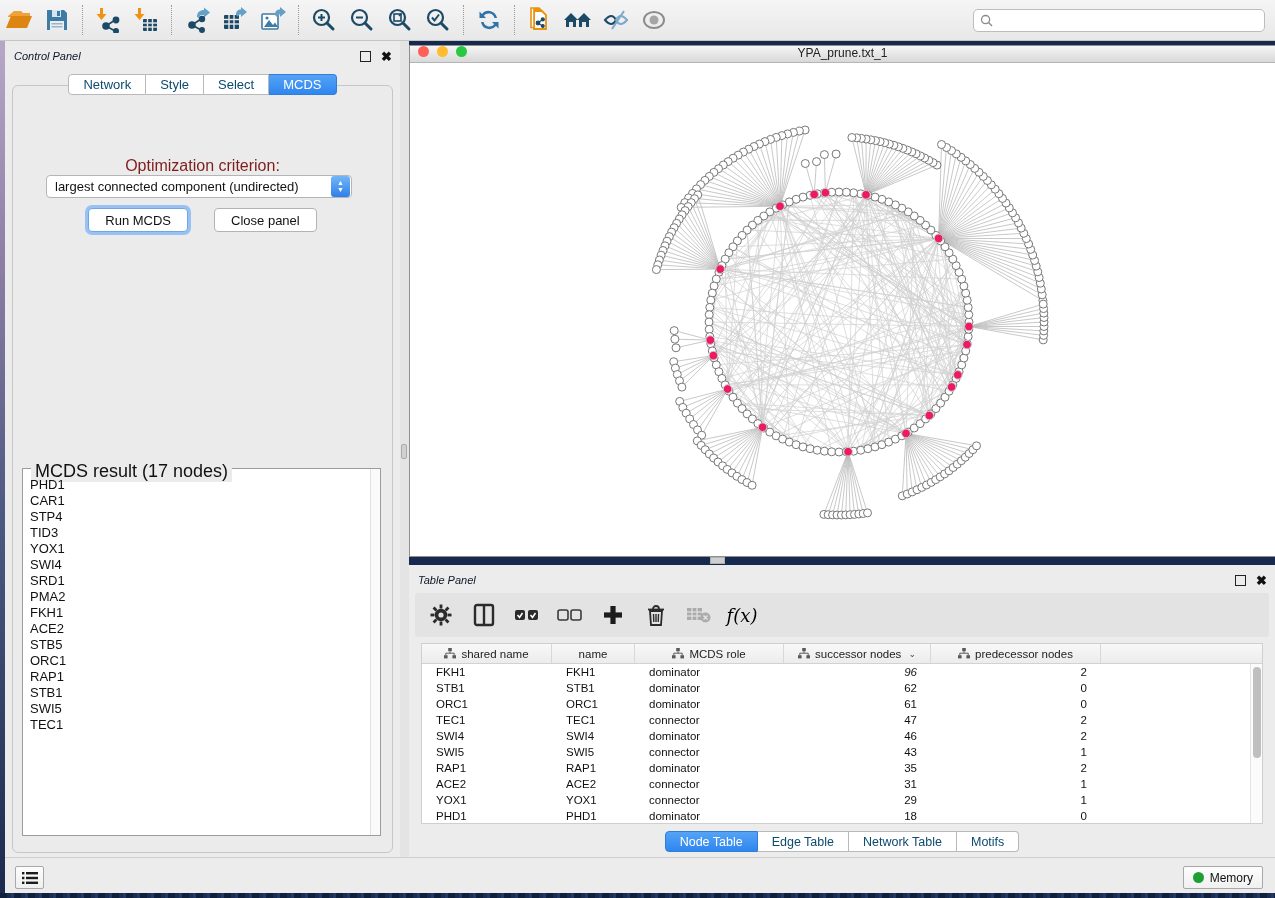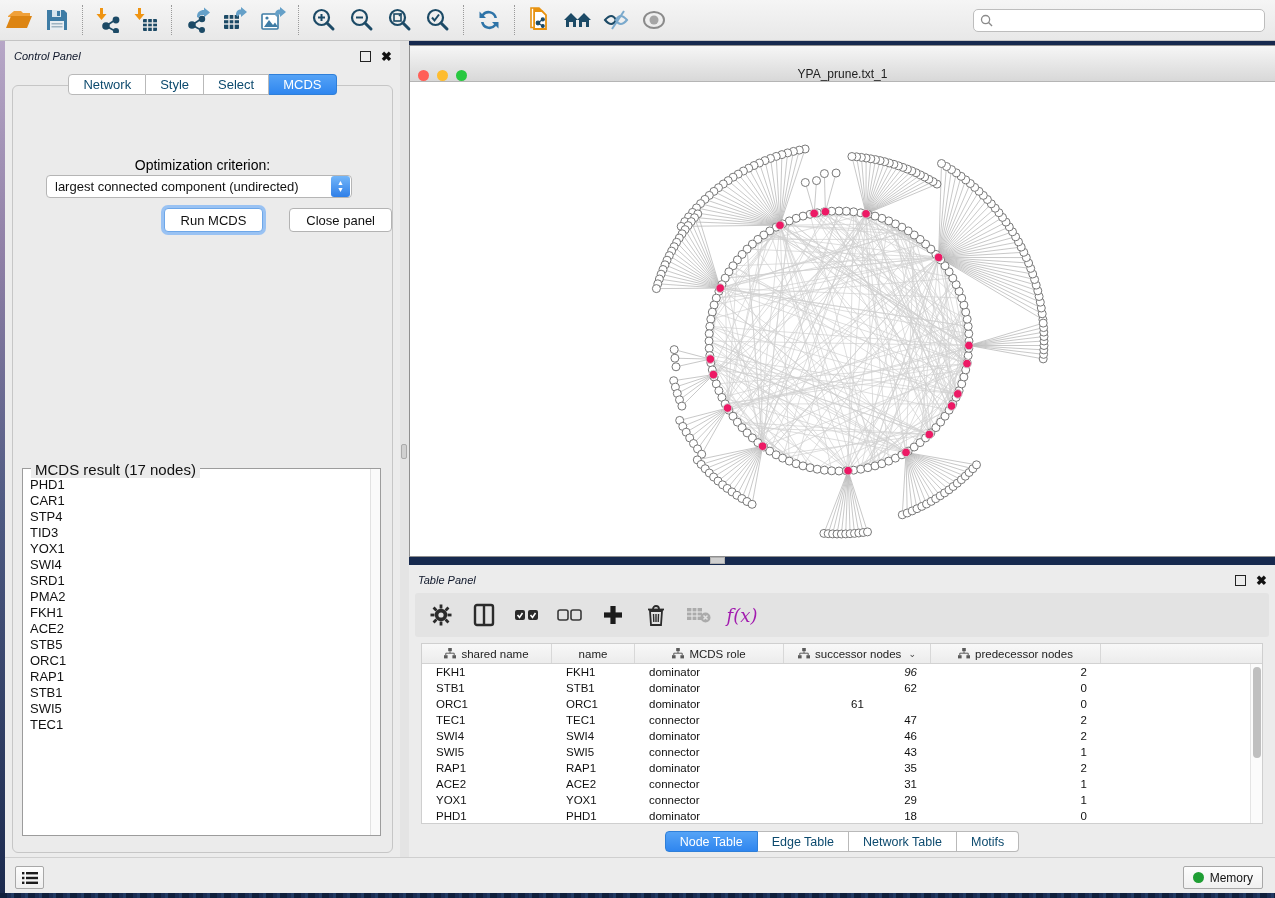--- a/index.html
+++ b/index.html
@@ -28,63 +28,63 @@
   .float-icon { width:11px; height:11px; border:1.5px solid #222; margin-right:10px; }
   .close-icon { font-size:13px; font-weight:bold; color:#111; line-height:11px; }
   #cp-tabs { position:absolute; left:0; right:0; top:33px; display:flex; justify-content:center; z-index:2; }
   .seg-tab { height:21px; padding:0 14px; font-size:13px; display:flex; align-items:center; background:#fff;
     border:1px solid #b9b9b9; border-left:none; color:#0c4a6e; }
   .seg-tab:first-child { border-left:1px solid #b9b9b9; border-radius:4px 0 0 4px; }
   .seg-tab:last-child { border-radius:0 4px 4px 0; }
   .seg-tab.active { background:linear-gradient(#55a3f6,#2f86ef); color:#fff; border-color:#2f7fd8; }
   #cp-box { position:absolute; left:7px; right:7px; top:44px; bottom:4px; background:#ebebeb;
     border:1px solid #c6c6c6; border-radius:6px; }
-  #opt-label { position:absolute; left:0; right:0; top:71px; text-align:center; font-size:14px; color:#000000; }
+  #opt-label { position:absolute; left:0; right:0; top:71px; text-align:center; font-size:16px; color:#7f1d1d; }
   #opt-select { position:absolute; left:33px; right:40px; top:89px; height:23px; background:#fff;
     border:1px solid #b5b5b5; border-radius:4px; display:flex; align-items:center; }
   #opt-select .sel-text { flex:1; font-size:13px; padding-left:8px; color:#111; white-space:nowrap; }
   .stepper { width:19px; height:21px; margin-right:1px; border-radius:3px;
     background:linear-gradient(#73b6f9,#2f7fe8); display:flex; flex-direction:column;
     align-items:center; justify-content:center; gap:1px; }
   .stepper span { color:#fff; font-size:7px; line-height:6px; }
-  #cp-buttons { position:absolute; left:0; right:0; top:122px; display:flex; justify-content:flex-end; gap:26px; }
+  #cp-buttons { position:absolute; left:0; right:0; top:122px; display:flex; justify-content:center; gap:26px; }
   .cp-btn { height:24px; padding:0 16px; font-size:13px; background:#fff; border:1px solid #b3b3b3;
     border-radius:4px; color:#111; }
   .cp-btn.focused { box-shadow:0 0 0 3px rgba(98,167,249,.6); border-color:#6ea7e8; }
   #result-box { position:absolute; left:9px; right:11px; top:382px; bottom:16px; background:#fff;
     border:1px solid #9c9c9c; }
   #result-legend { position:absolute; top:-8px; left:8px; background:#ebebeb; padding:0 4px;
-    font-size:15px; color:#111; }
+    font-size:18px; color:#111; }
   #result-list { position:absolute; left:0; top:4px; bottom:0; right:10px; overflow:hidden;
     padding:4px 0 0 7px; font-size:13px; line-height:16px; color:#111; }
   #result-scroll { position:absolute; right:0; top:0; bottom:0; width:10px; background:#fafafa;
     border-left:1px solid #e2e2e2; }
 
   
   #v-splitter { position:absolute; left:400px; top:41px; width:9px; height:816px; background:#e4e4e4; }
   #v-splitter .grip { position:absolute; left:1px; top:403px; width:6px; height:15px; background:#d0d0d0;
     border:1px solid #aaa; border-radius:2px; }
   #h-splitter-grip { position:absolute; left:710px; top:557px; width:15px; height:7px; background:#cfcfcf;
     border:1px solid #b0b0b0; }
 
   
   #net-window { position:absolute; left:409px; top:45px; width:866px; height:512px;
     border:1px solid #8f8f8f; border-right:none; background:#fff; }
-  #net-titlebar { height:36px; background:linear-gradient(#f6f6f6,#d8d8d8); border-bottom:1px solid #b5b5b5;
-    display:flex; align-items:flex-end; position:relative; }
+  #net-titlebar { height:17px; background:linear-gradient(#f6f6f6,#d8d8d8); border-bottom:1px solid #b5b5b5;
+    display:flex; align-items:flex-start; position:relative; }
   .tl { width:11px; height:11px; border-radius:50%; margin-left:8px; }
   #net-title { position:absolute; left:0; right:0; text-align:center; font-size:12px; color:#222; }
   #graph-svg { display:block; }
 
   
   #table-panel { position:absolute; left:409px; top:565px; width:866px; height:292px; background:#ececec; }
   #tp-toolbar { position:absolute; left:6px; right:6px; top:28px; height:44px; background:#e3e3e3;
     border-radius:3px; display:flex; align-items:center; padding-left:12px; gap:15px; }
   .tp-icon { display:flex; align-items:center; justify-content:center; width:28px; height:30px; }
-  #fx-label { font-size:18px; font-family:"DejaVu Serif", serif; font-style:italic; color:#a21caf; }
+  #fx-label { font-size:18px; font-family:"DejaVu Serif", serif; font-style:italic; color:#000000; }
   #node-table { position:absolute; left:12px; right:12px; top:78px; bottom:33px; background:#fff;
     border:1px solid #cfcfcf; }
   #nt-header { display:flex; height:20px; background:linear-gradient(#f8f8f8,#ececec);
     border-bottom:1px solid #d2d2d2; }
   .nt-hcell { display:flex; align-items:center; justify-content:center; gap:5px; font-size:11.5px; color:#222;
     border-right:1px solid #d8d8d8; position:relative; }
   .sort-chevron { font-size:9px; color:#444; margin-left:2px; }
   .nt-row { display:flex; height:16px; align-items:center; }
   .nt-cell { font-size:11.5px; color:#111; padding:0 14px; white-space:nowrap; }
   .nt-cell.num { text-align:right; }
@@ -1226,21 +1226,21 @@
             <div class="nt-cell" style="width: 130px;">STB1</div>
             <div class="nt-cell" style="width: 83px;">STB1</div>
             <div class="nt-cell" style="width: 149px;">dominator</div>
             <div class="nt-cell num" style="width: 147px;">62</div>
             <div class="nt-cell num" style="width: 170px;">0</div>
           </div>
           <div class="nt-row">
             <div class="nt-cell" style="width: 130px;">ORC1</div>
             <div class="nt-cell" style="width: 83px;">ORC1</div>
             <div class="nt-cell" style="width: 149px;">dominator</div>
-            <div class="nt-cell num" style="width: 147px; text-align: center;">61</div>
+            <div class="nt-cell num" style="width: 147px;">61</div>
             <div class="nt-cell num" style="width: 170px;">0</div>
           </div>
           <div class="nt-row">
             <div class="nt-cell" style="width: 130px;">TEC1</div>
             <div class="nt-cell" style="width: 83px;">TEC1</div>
             <div class="nt-cell" style="width: 149px;">connector</div>
             <div class="nt-cell num" style="width: 147px;">47</div>
             <div class="nt-cell num" style="width: 170px;">2</div>
           </div>
           <div class="nt-row">

